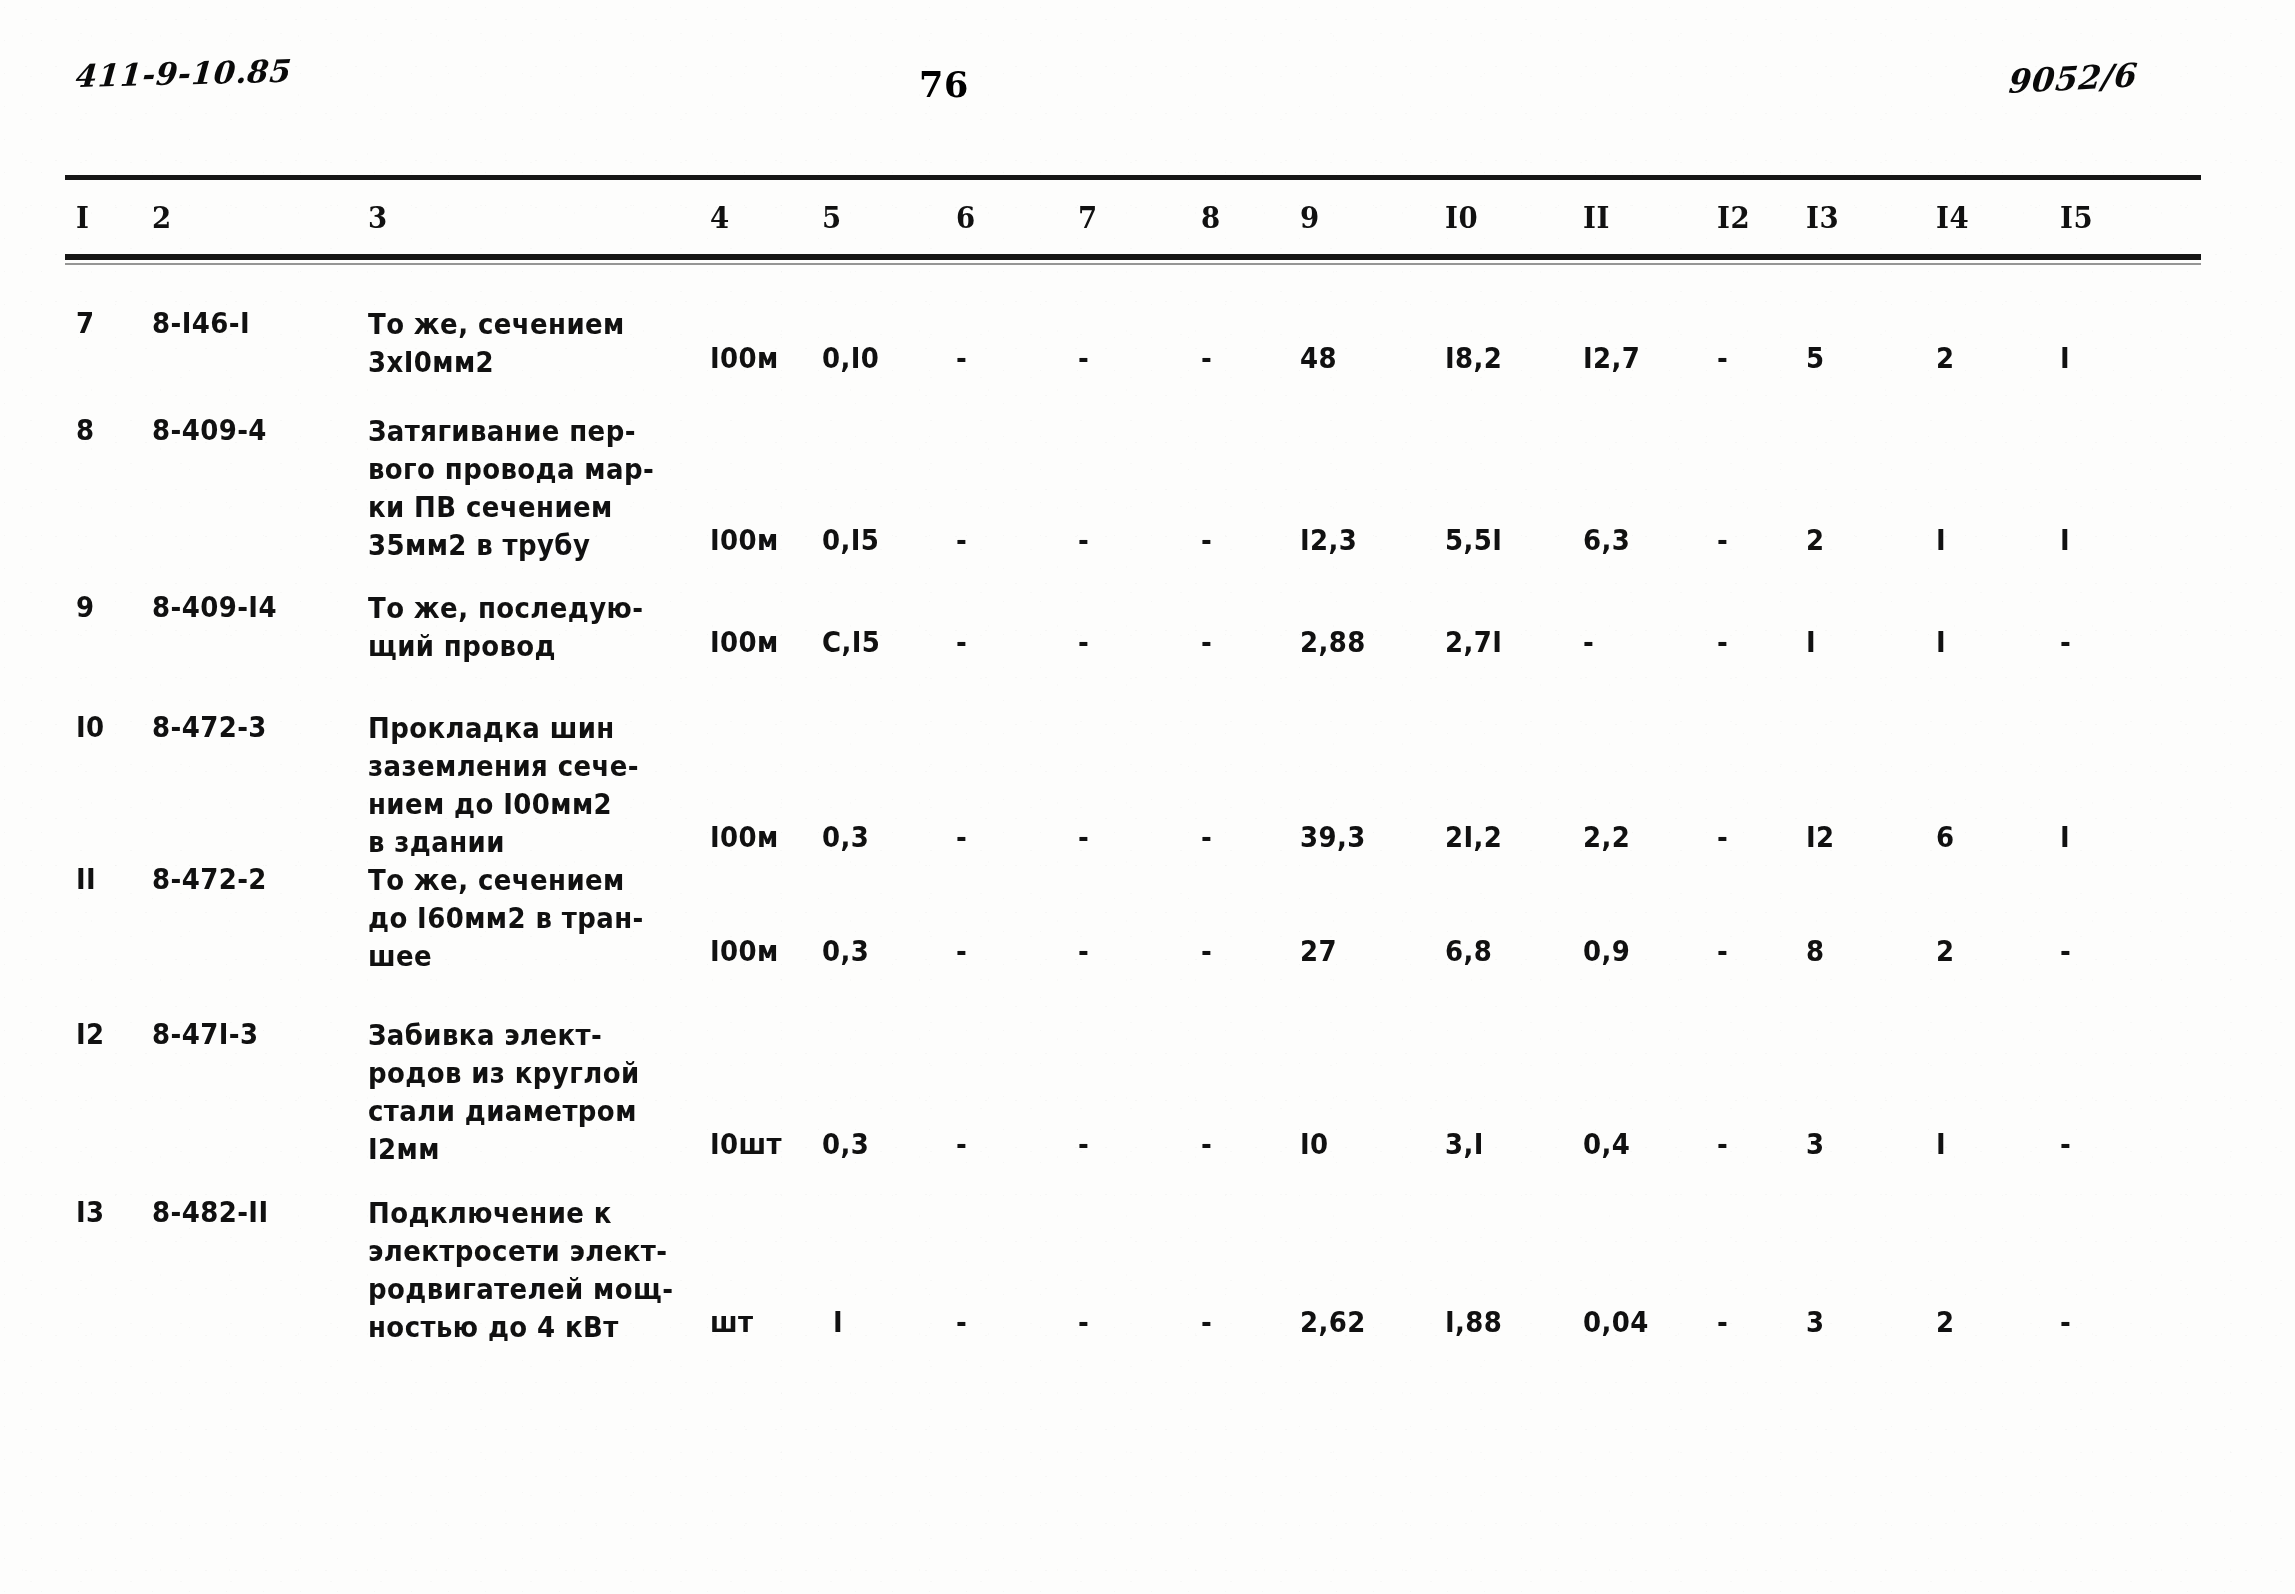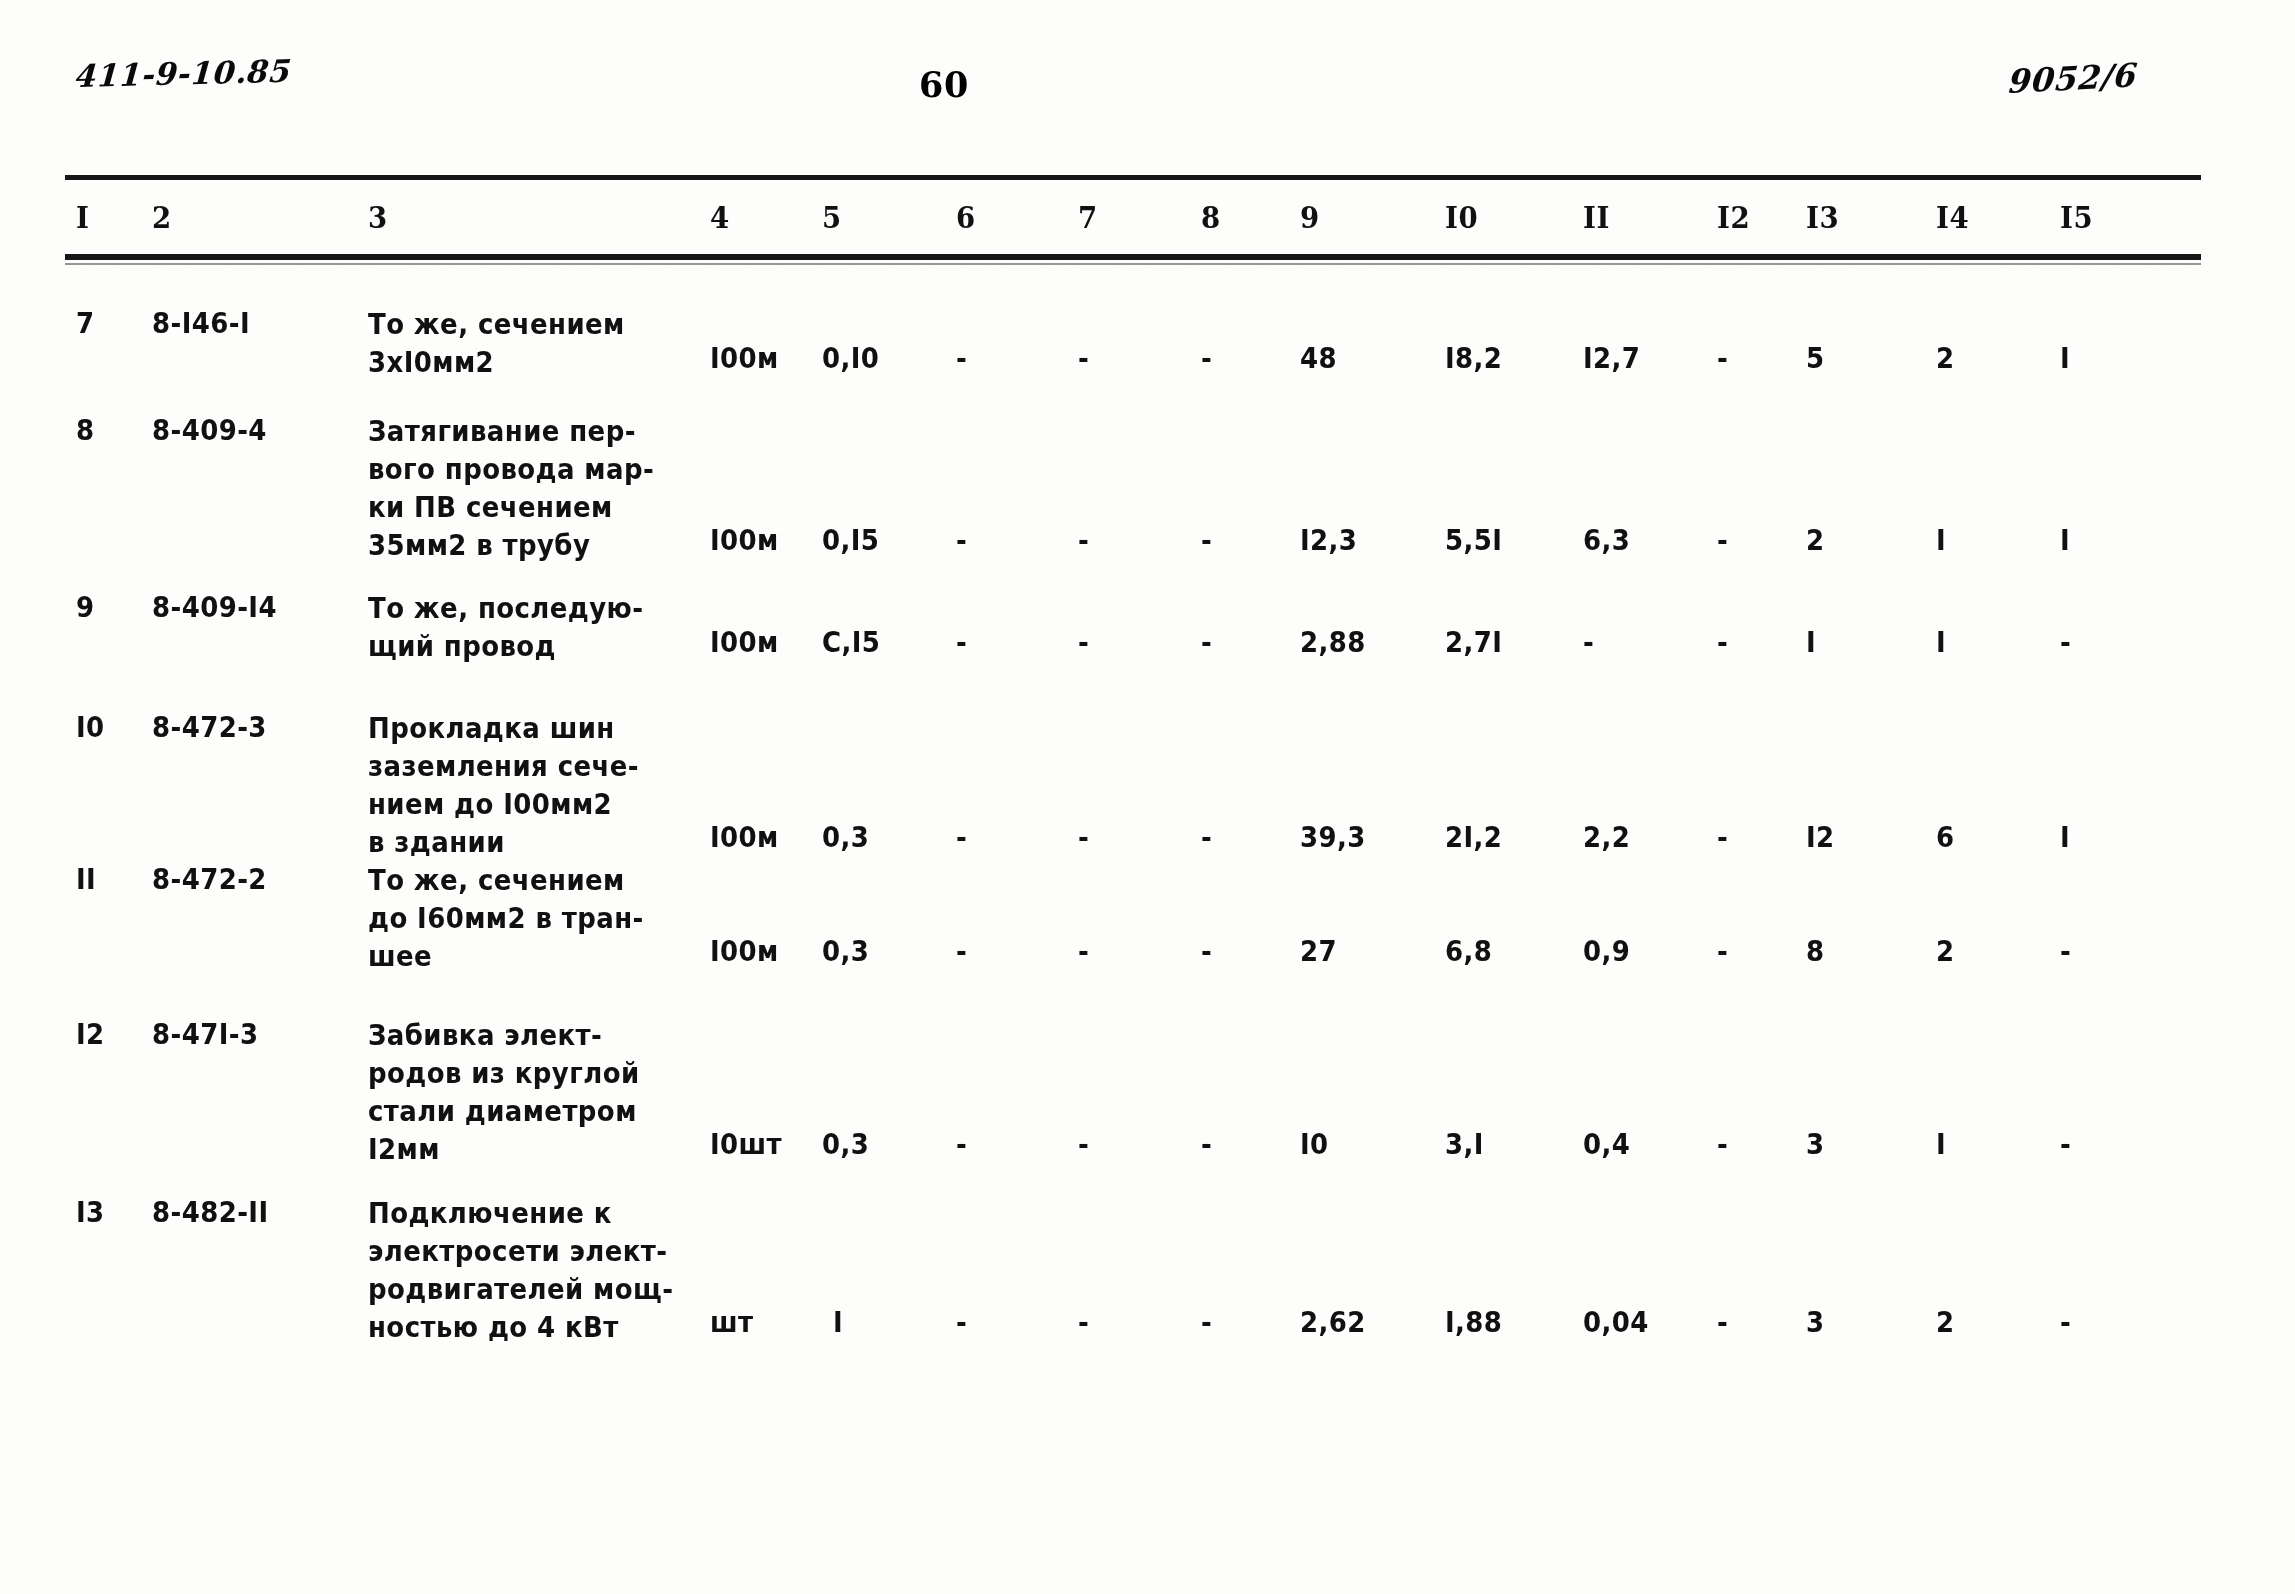--- a/index.html
+++ b/index.html
@@ -136,21 +136,21 @@
   .c14 { left: 1936px; width: 78px; }
   .c15 { left: 2060px; width: 78px; }
 </style>
 </head>
 <body>
 
 <div id="page">
 
   <div class="hand" id="hand-left">411-9-10.85</div>
 
-  <div id="page-number">60</div>
+  <div id="page-number">76</div>
 
   <div class="hand" id="hand-right">9052/6</div>
 
   <div class="rule" id="rule-top"></div>
   <div class="rule" id="rule-bottom"></div>
   <div class="rule" id="rule-bottom2"></div>
 
   <div id="table">
 
     <div class="row hdr" style="top:199px;">

